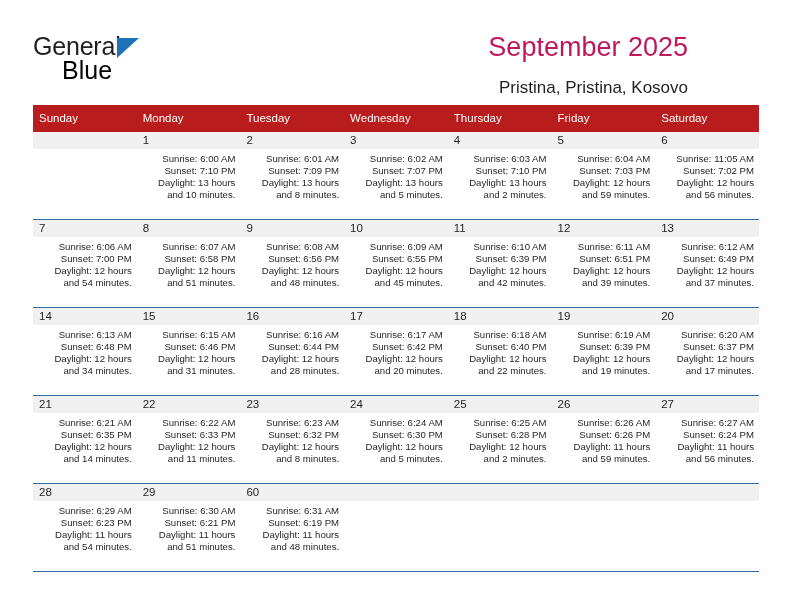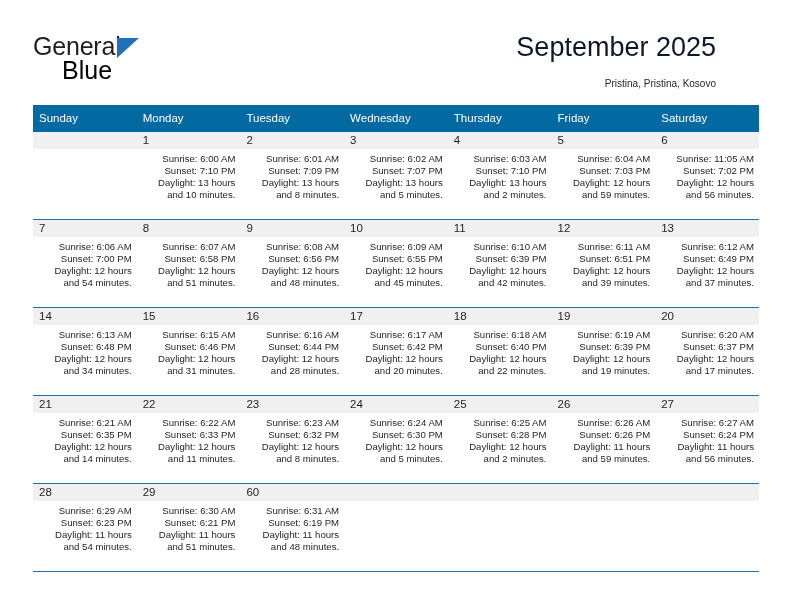--- a/index.html
+++ b/index.html
@@ -20,21 +20,20 @@
     height: 612px;
     box-sizing: border-box;
   }
 
   
   .header {
     position: absolute;
     left: 0; top: 0;
     width: 724px;
     height: 100px;
-    padding-left: 28px;
   }
   .logo {
     position: absolute;
     left: 33px;
     top: 33px;
     width: 200px;
     height: 52px;
   }
   .logo-general {
     position: absolute;
@@ -60,49 +59,49 @@
     font-size: 25px;
     color: #000000;
     line-height: 27px;
   }
 
   .title {
     position: absolute;
     right: 36px;
     top: 32px;
     font-size: 27px;
-    color: #0f172a;
+    color: #be185d;
     text-align: center;
     white-space: nowrap;
     font-weight: normal;
   }
   .subtitle {
     position: absolute;
     right: 36px;
     top: 78px;
-    font-size: 10px;
+    font-size: 17px;
     color: #231f20;
     text-align: right;
     white-space: nowrap;
   }
 
   
   .calendar {
     position: absolute;
     left: 33px;
     top: 105px;
     width: 726px;
   }
   .cal-table {
     width: 726px;
     border-collapse: collapse;
     table-layout: fixed;
   }
   .cal-table th {
-    background: #0369a1;
+    background: #b91c1c;
     color: #ffffff;
     font-size: 11.5px;
     font-weight: normal;
     text-align: left;
     padding: 4px 0 5px 6px;
     height: 18px;
     border: none;
   }
   .cal-table td {
     vertical-align: top;

